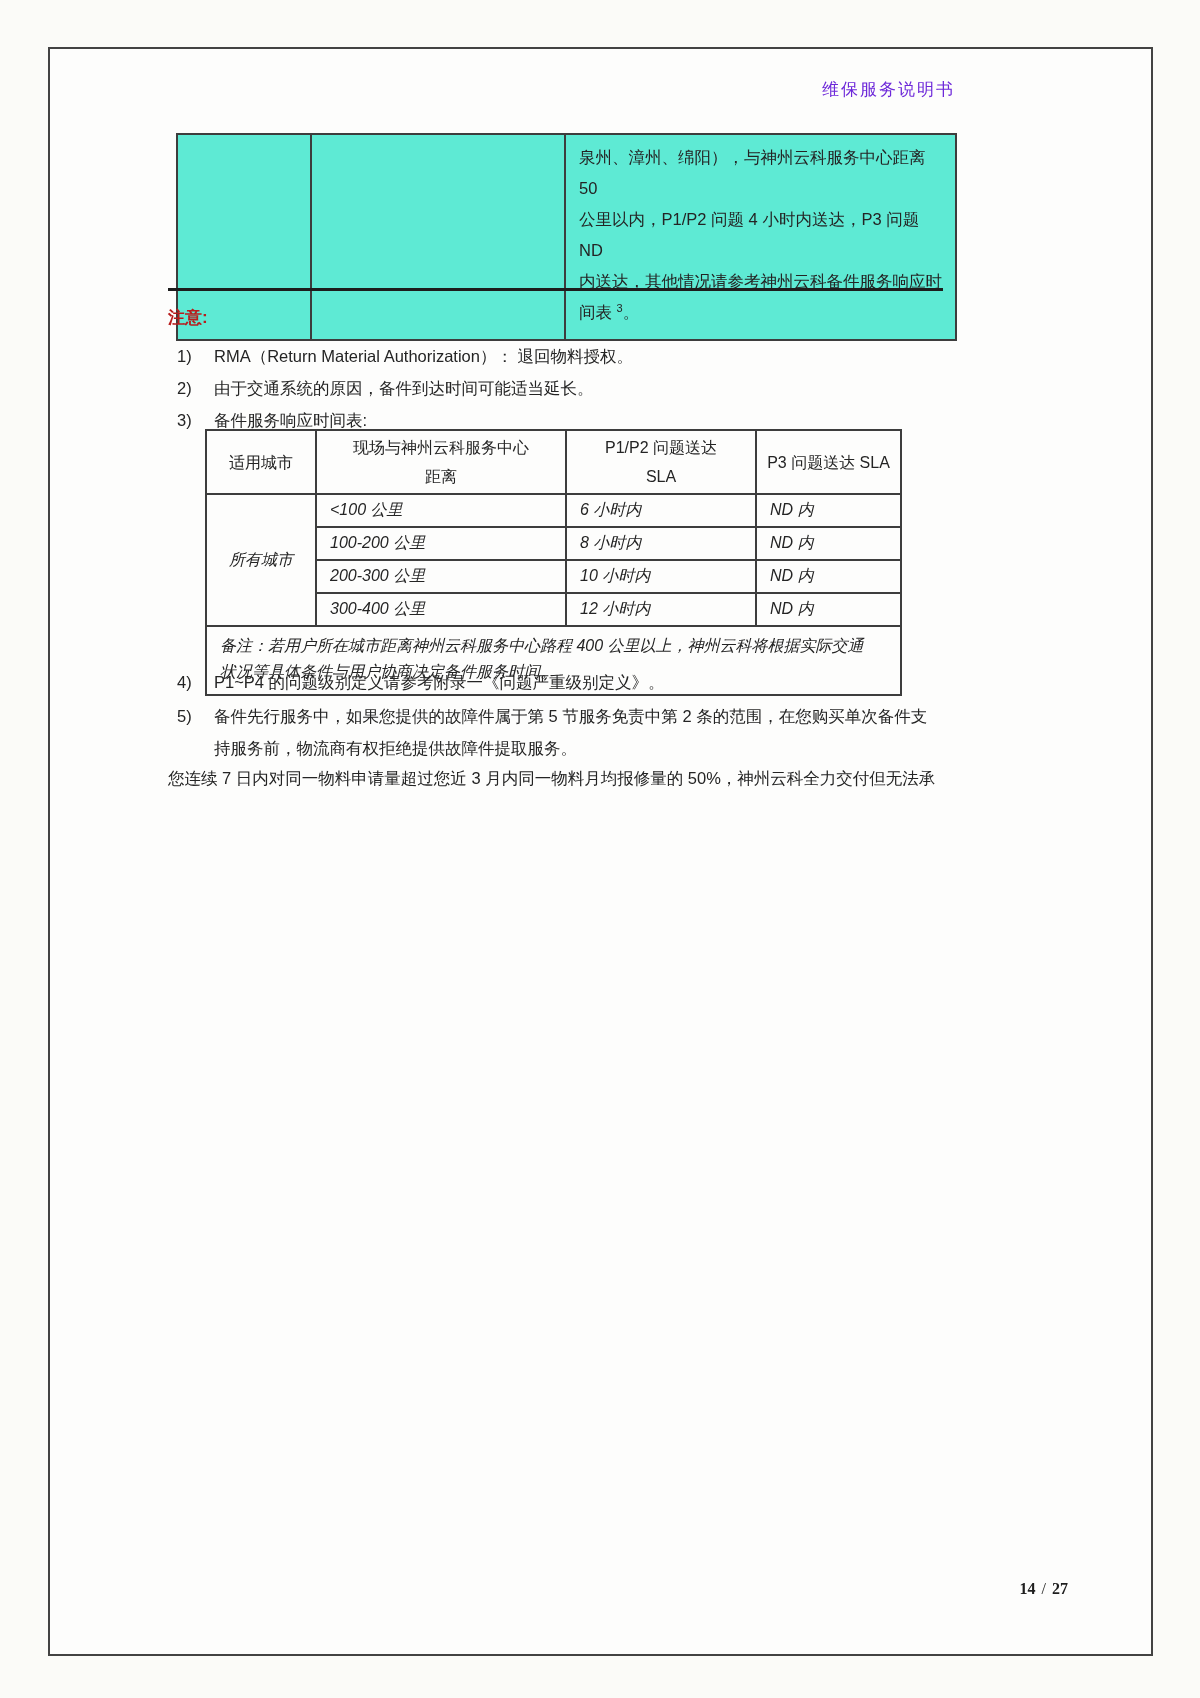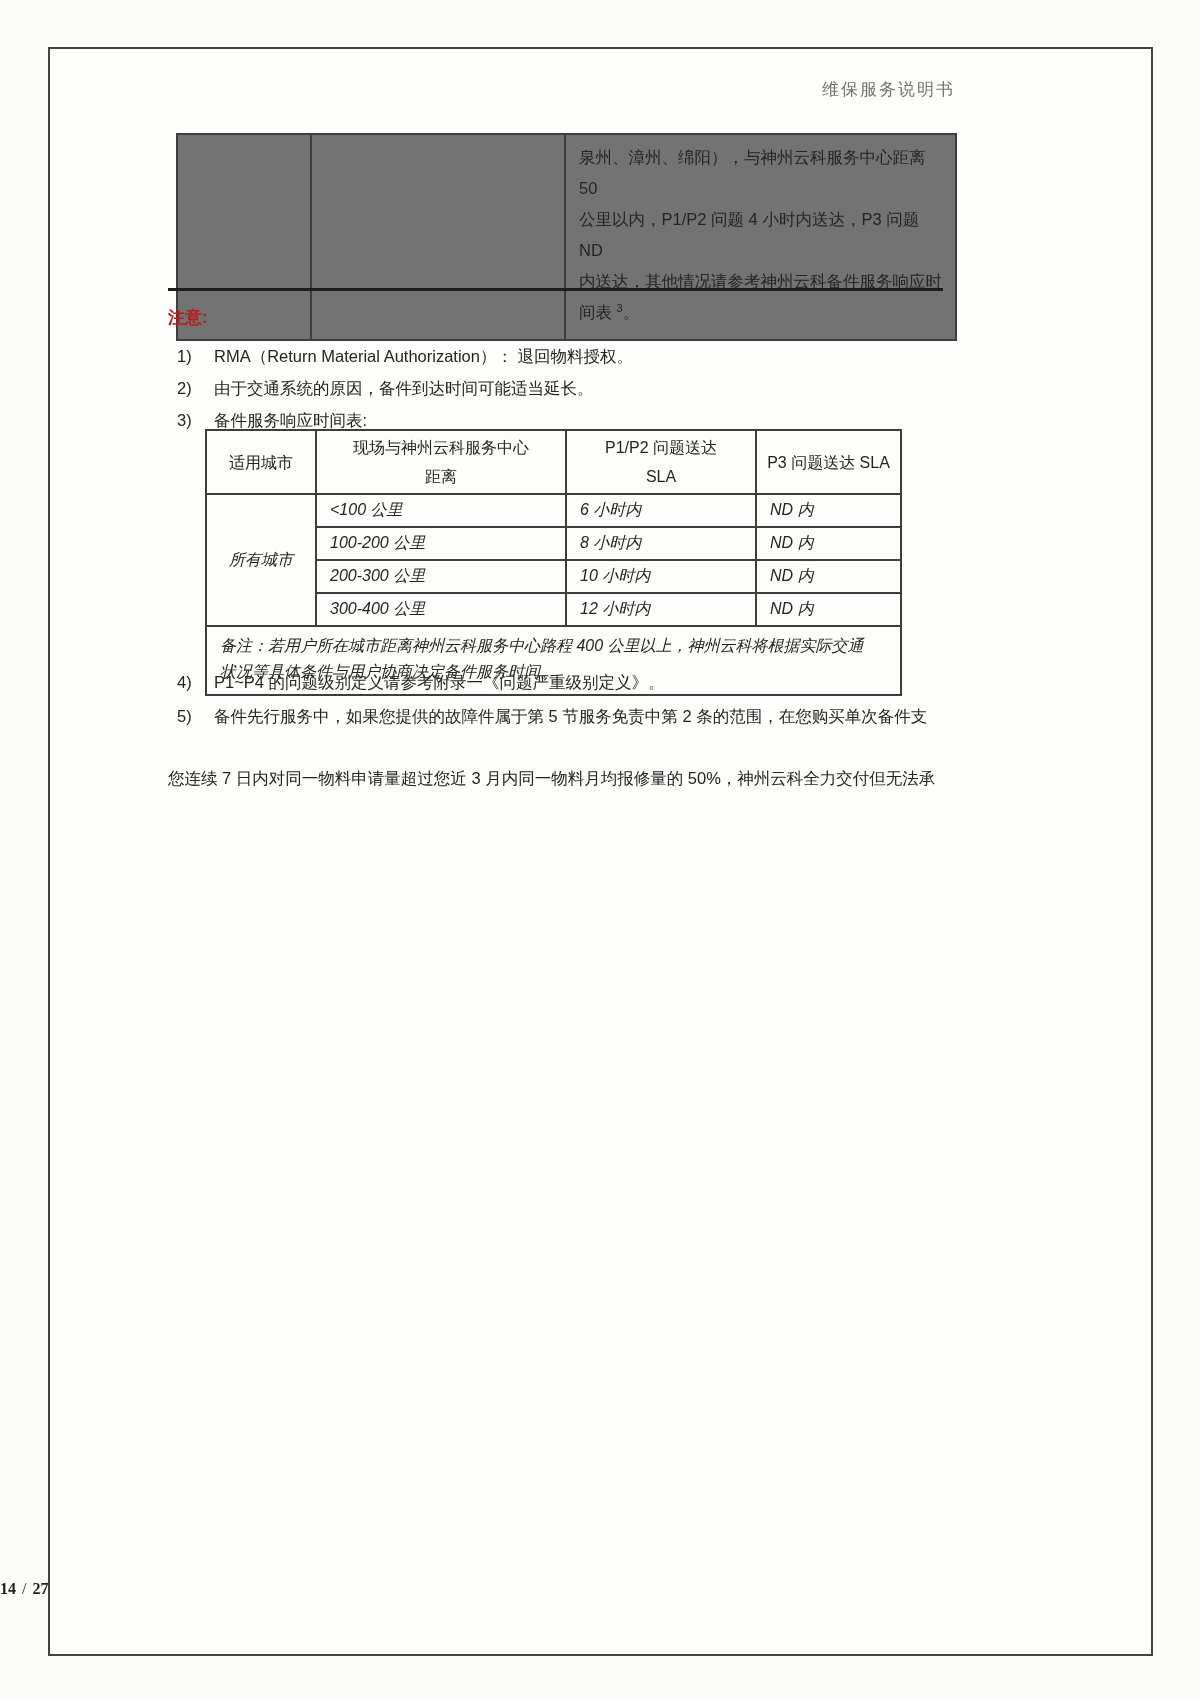--- a/index.html
+++ b/index.html
@@ -7,29 +7,29 @@
     width:1200px;height:1698px;position:relative;
     background:#fbfbf8;color:#242424;
     font-family:"Liberation Sans","DejaVu Sans",sans-serif;
   }
   .page-frame{
     position:absolute;left:48px;top:47px;width:1105px;height:1609px;
     border:2px solid #434343;background:#fdfdfc;box-sizing:border-box;
   }
   .doc-header{
     position:absolute;top:78px;left:555px;width:400px;text-align:right;
-    font-family:"Liberation Serif","DejaVu Serif",serif;font-size:17px;color:#737373;
+    font-family:"Liberation Serif","DejaVu Serif",serif;font-size:17px;color:#6d28d9;
     letter-spacing:2px;
   }
   
   .cont-table{
     position:absolute;left:176px;top:133px;width:779px;
     border-collapse:collapse;table-layout:fixed;
   }
-  .cont-table td{border:2px solid #3d3d3d;vertical-align:top;background:#737373;}
+  .cont-table td{border:2px solid #3d3d3d;vertical-align:top;background:#5eead4;}
   .cont-cell{padding:6px 12px 10px 12px;font-size:16.5px;line-height:31px;}
   .cont-cell sup{font-size:11px;vertical-align:super;line-height:0;}
   .heavy-rule{position:absolute;left:168px;top:288px;width:775px;height:3px;background:#1d1d1d;}
   .notice-heading{position:absolute;left:168px;top:306px;font-size:17px;font-weight:bold;color:#b91c1c;}
   .list-item{position:absolute;left:177px;width:790px;font-size:16.5px;line-height:32px;color:#242424;}
   .list-item .num{display:inline-block;width:37px;}
   .li-cont{margin-left:37px;}
   #li1{top:340px}
   #li2{top:372px}
   #li3{top:404px}
@@ -40,21 +40,21 @@
     position:absolute;left:205px;top:429px;width:695px;
     border-collapse:collapse;table-layout:fixed;font-size:16px;color:#242424;padding-left:12px;
   }
   .sla-table th,.sla-table td{border:2px solid #3d3d3d;background:#fdfdfc;}
   .sla-table th{font-weight:normal;text-align:center;vertical-align:middle;height:62px;line-height:29px;padding:0 4px;}
   .sla-table td{height:31px;vertical-align:middle;text-align:left;padding:0 0 0 13px;font-style:italic;}
   .sla-table td.row-label{text-align:center;padding:0;}
   .sla-table td.note-cell{padding:6px 13px 9px 13px;line-height:26px;height:auto;}
   .closing{position:absolute;left:168px;top:762px;width:805px;font-size:16.5px;line-height:32.5px;color:#242424;}
   .page-number{
-    position:absolute;left:0;top:1580px;width:1068px;text-align:left;
+    position:absolute;left:0;top:1580px;width:1068px;text-align:right;
     font-family:"Liberation Serif","DejaVu Serif",serif;font-size:16px;color:#1e1e1e;
   }
   .page-number .pg{font-weight:bold;}
   .page-number .sep{padding:0 6px;font-weight:normal;}
 </style>
 </head>
 <body>
 
 <div class="page-frame"></div>
 
@@ -148,20 +148,21 @@
     </td>
   </tr>
 </tbody>
   </table>
 
 <div class="list-item" id="li4">
   <div><span class="num">4)</span><span>P1~P4 的问题级别定义请参考附录一《问题严重级别定义》。</span></div>
 </div>
 <div class="list-item" id="li5">
   <div><span class="num">5)</span><span>备件先行服务中，如果您提供的故障件属于第 5 节服务免责中第 2 条的范围，在您购买单次备件支</span></div>
+  <div class="li-cont">持服务前，物流商有权拒绝提供故障件提取服务。</div>
 </div>
 
 <div class="closing">
   <div>您连续 7 日内对同一物料申请量超过您近 3 月内同一物料月均报修量的 50%，神州云科全力交付但无法承</div>
 </div>
 
 <div class="page-number">
   <span class="pg">14</span><span class="sep">/</span><span class="pg">27</span>
 </div>
 

